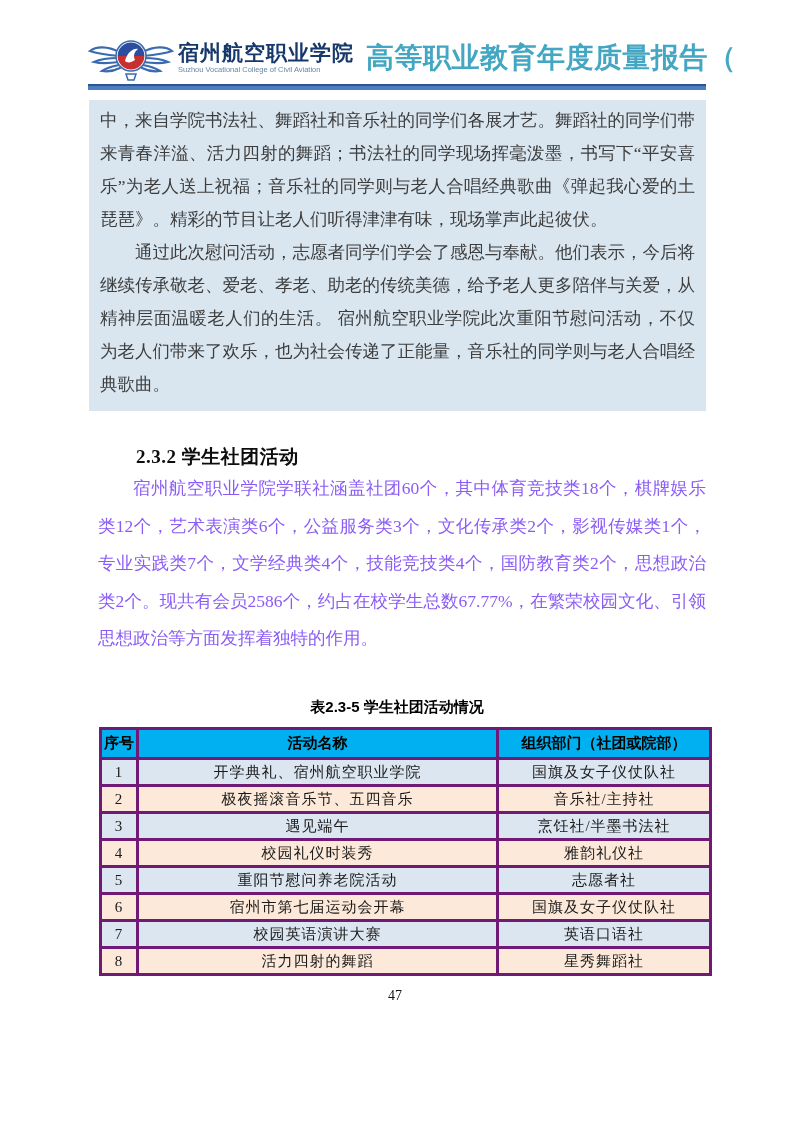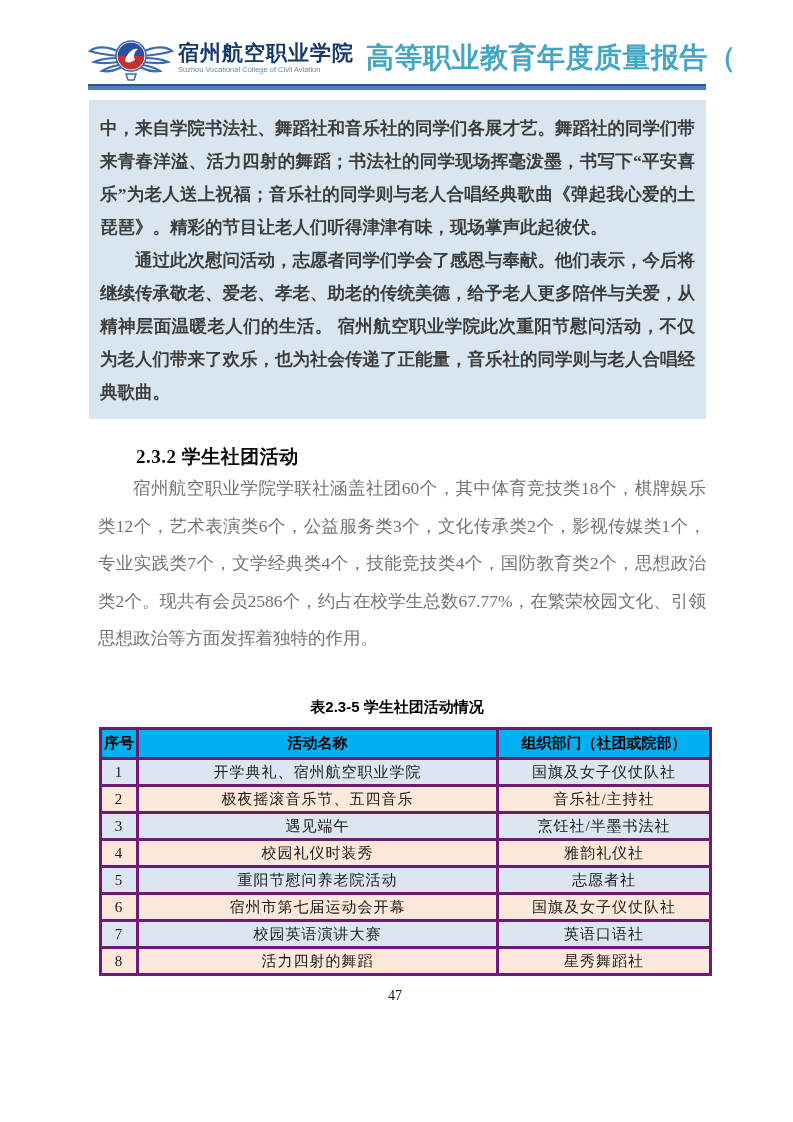--- a/index.html
+++ b/index.html
@@ -11,34 +11,34 @@
   .header{position:absolute;left:88px;top:32px;width:620px;height:52px;display:flex;align-items:center;}
   .logo{width:86px;height:52px;flex:0 0 auto;}
   .college-block{margin-left:4px;line-height:1;flex:0 0 auto;}
   .college-zh{font-family:"Liberation Sans","DejaVu Sans",sans-serif;font-weight:bold;font-size:21px;color:#17386b;letter-spacing:1px;white-space:nowrap;}
   .college-en{font-family:"Liberation Sans","DejaVu Sans",sans-serif;font-size:7.5px;color:#6886a6;margin-top:3px;white-space:nowrap;}
   .report-title{margin-left:12px;font-family:"Liberation Sans","DejaVu Sans",sans-serif;font-weight:bold;font-size:28px;color:#43a6c2;white-space:nowrap;letter-spacing:0.5px;}
   .header-rule{position:absolute;left:88px;top:84px;width:618px;height:4px;background:#4d7fbe;border-top:2px solid #2a5794;}
   
   .highlight{
     position:absolute;left:89px;top:100px;width:617px;box-sizing:border-box;
-    background:#d9e6f0;padding:12px 11px 10px 11px;
-    font-size:17.5px;line-height:33px;text-align:justify;color:#3d3d3d;font-weight:bold;
+    background:#d9e6f0;padding:4px 11px 10px 11px;
+    font-size:17.5px;line-height:33px;text-align:justify;color:#3d3d3d;
   }
   .highlight p{margin:0;}
   .highlight p.indent{text-indent:2em;}
   
   .section-heading{
     position:absolute;left:136px;top:444px;
     font-weight:bold;font-size:19px;color:#0d0d0d;
     font-family:"Liberation Serif","DejaVu Serif",serif;letter-spacing:0.5px;text-align:center;
   }
   .section-body{
     position:absolute;left:98px;top:470px;width:608px;
-    font-size:17.5px;line-height:37.5px;text-align:justify;text-indent:2em;color:#737373;margin:0;
+    font-size:17.5px;line-height:37.5px;text-align:justify;text-indent:2em;color:#8b5cf6;margin:0;
   }
   
   .table-caption{
     position:absolute;left:88px;top:698px;width:618px;text-align:center;
     font-family:"Liberation Sans","DejaVu Sans",sans-serif;font-weight:bold;font-size:15px;color:#000;
   }
   table.club-table{
     position:absolute;left:99px;top:727px;border-collapse:collapse;table-layout:fixed;
     font-size:15px;color:#1a1a1a;
   }

